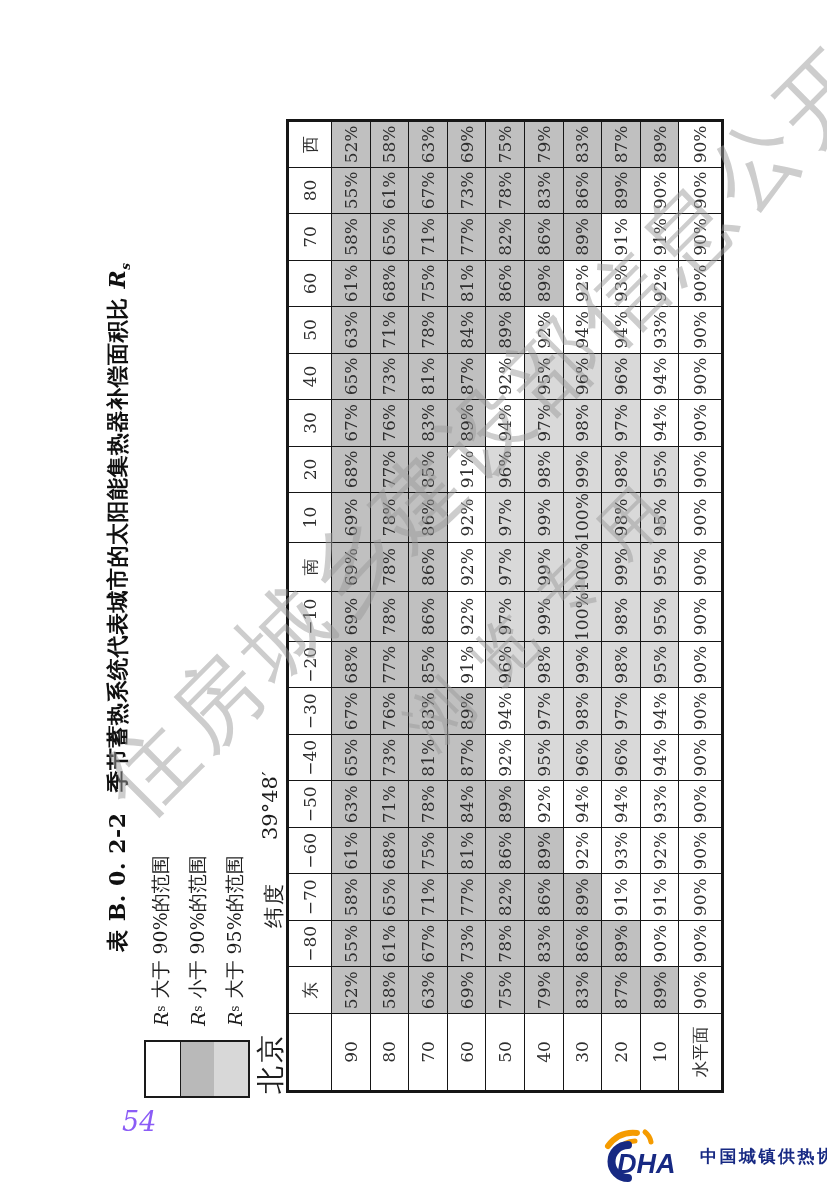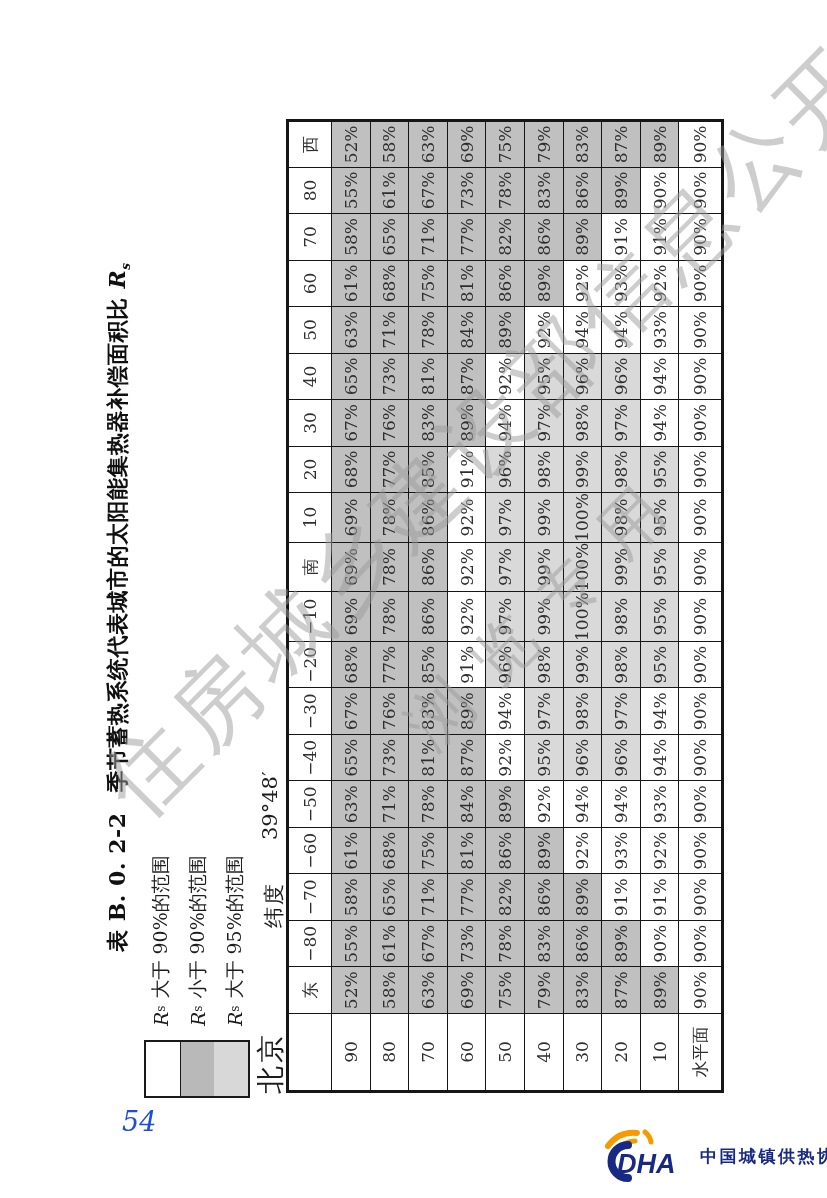--- a/index.html
+++ b/index.html
@@ -46,21 +46,21 @@
 
   
   .wm{position:absolute;z-index:6;color:#9c9c9c;opacity:.5;white-space:nowrap;
       text-align:center;pointer-events:none;font-family:"DejaVu Serif",serif;}
   .wm1{left:-20px;top:405px;width:950px;font-size:88px;letter-spacing:7px;
        transform:rotate(-45deg);}
   .wm2{left:365px;top:566px;width:360px;font-size:64px;letter-spacing:26px;
        transform:rotate(-45deg);}
 
   .page-number{position:absolute;left:122px;top:1106px;font-size:27px;font-style:italic;
-               color:#1d4ed8;z-index:7;}
+               color:#8b5cf6;z-index:7;}
 
   .logo{position:absolute;left:600px;top:1128px;display:flex;align-items:center;z-index:7;}
   .logo-acronym{fill:#172983;font-style:italic;font-weight:bold;font-size:27px;
                 font-family:"Liberation Sans",sans-serif;}
   .logo-name{margin-left:14px;font-size:17px;font-weight:bold;color:#172983;
              letter-spacing:2.5px;font-family:"Liberation Sans",sans-serif;white-space:nowrap;}
 </style>
 </head>
 <body>
 

